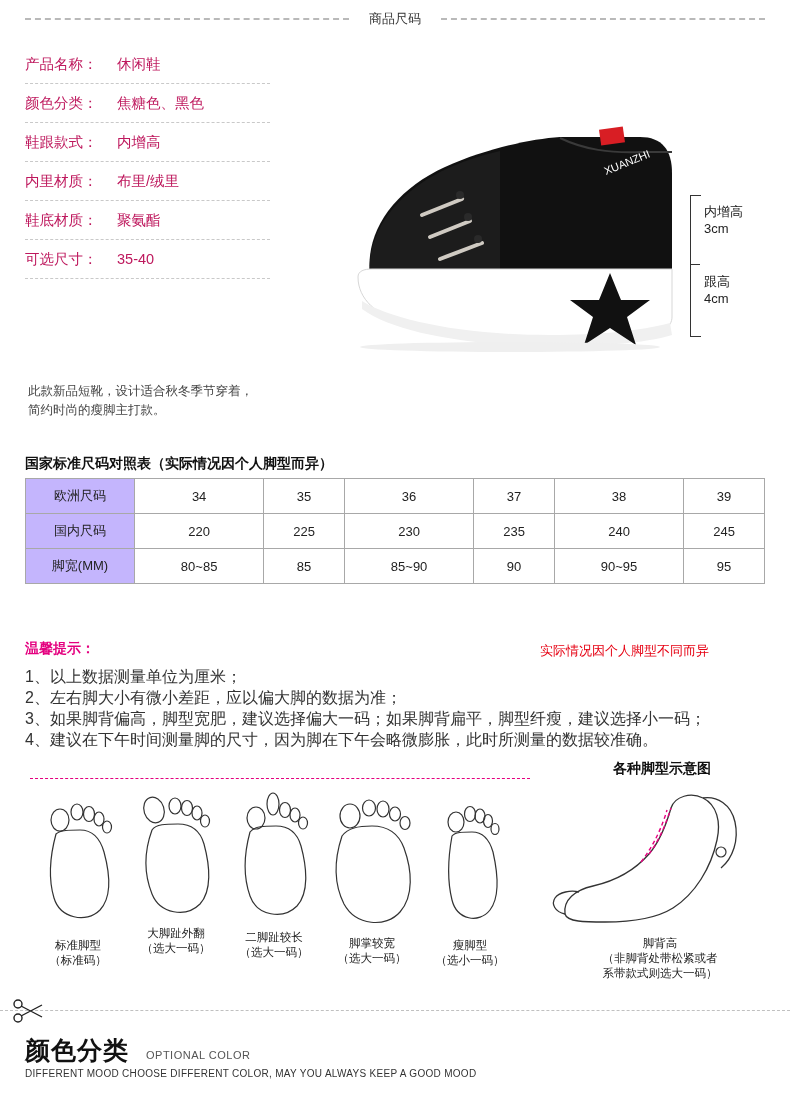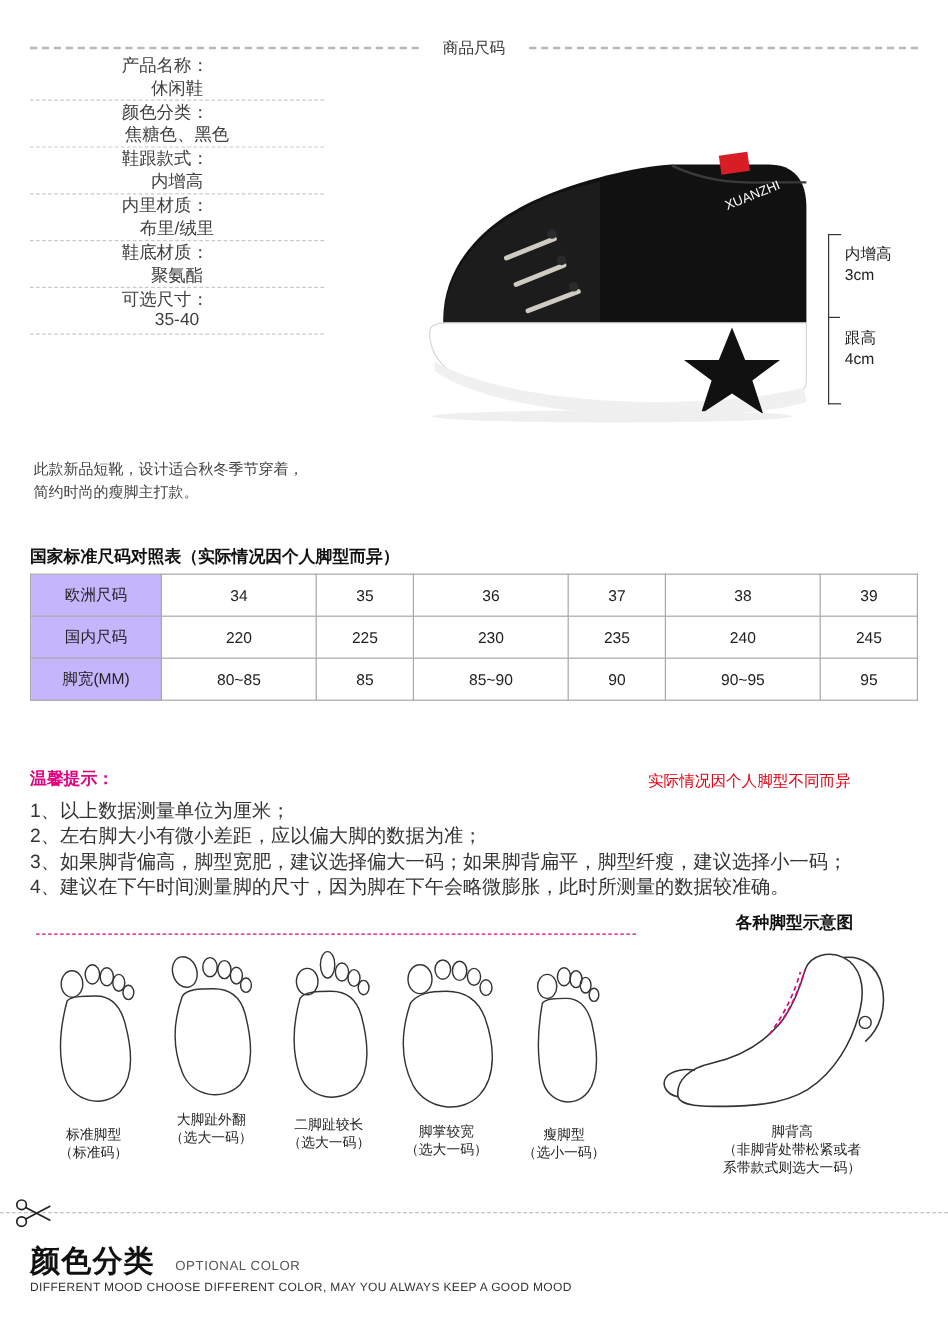--- a/index.html
+++ b/index.html
@@ -9,34 +9,34 @@
     font-family:"Liberation Sans","DejaVu Sans",sans-serif;
     color:#222;
     position:relative;
     overflow:hidden;
   }
   .page{position:relative;width:790px;height:1112px;}
 
   
   .top-header{
     position:absolute;top:10px;left:25px;width:740px;height:18px;
-    display:flex;align-items:center;gap:20px;margin-top:21px;
+    display:flex;align-items:center;gap:20px;
   }
   .dash-line{flex:1;height:1px;border-top:2px dashed #b9b9b9;}
   .top-title{font-size:13px;color:#333;white-space:nowrap;}
 
   
   .spec{
     position:absolute;left:25px;top:45px;width:245px;
   }
   .spec-row{
     display:flex;align-items:center;
     height:38px;
     border-bottom:1px dashed #c9c9c9;
-    font-size:14.5px;color:#404040;flex-direction:column;
+    font-size:14.5px;color:#be185d;
   }
   .spec-row:last-child{border-bottom:1px dashed #c9c9c9;}
   .spec-label{width:92px;white-space:nowrap;}
   .spec-value{flex:1;white-space:nowrap;}
 
   
   .blurb{
     position:absolute;left:28px;top:382px;width:300px;
     font-size:12.5px;line-height:19px;color:#444;
   }

